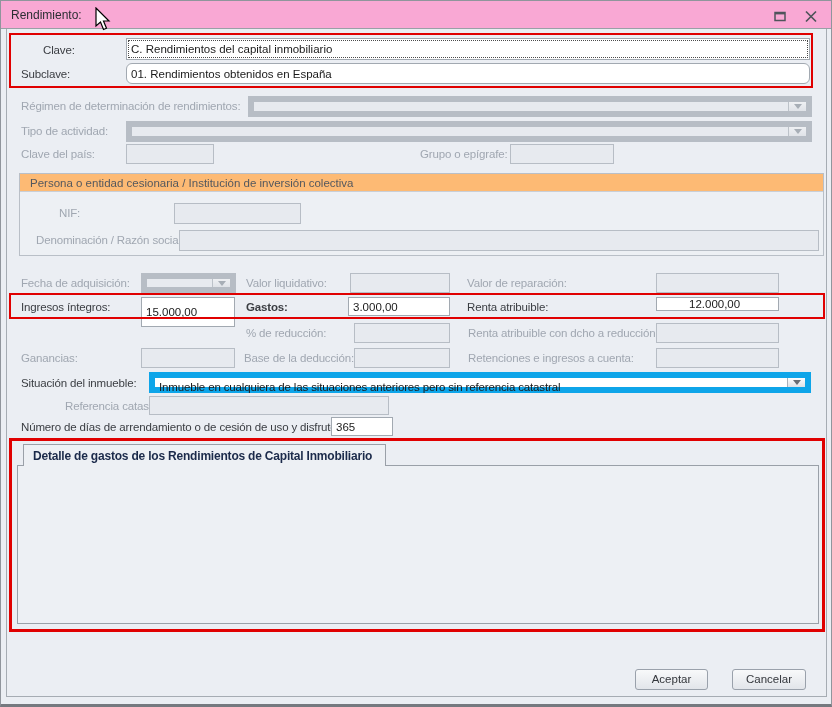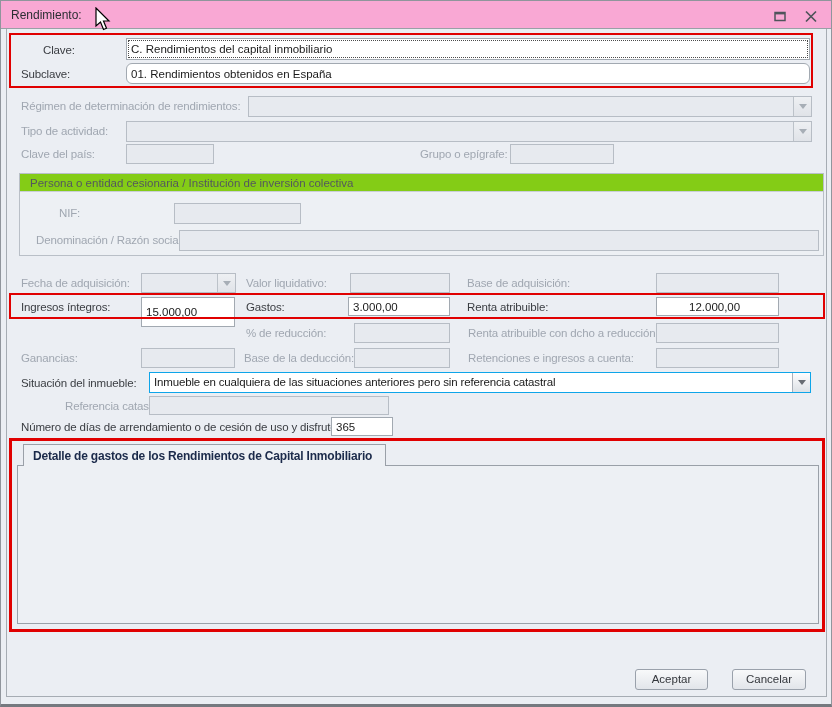--- a/index.html
+++ b/index.html
@@ -29,40 +29,40 @@
   .lbl.dis { color:#a0a7b1; }
 
   .txt {
     position:absolute; font-family:"Liberation Sans",sans-serif; font-size:11.5px; color:#1a1a1a;
     background:#fff; border:1px solid #a2a9b1; padding:0 4px; height:20px;
   }
   .txt.dis { background:#e7eaef; border-color:#b7bdc5; }
   .txt.num { text-align:right; }
   .txt.focused { outline:1px dotted #4a4a4a; outline-offset:-3px; }
 
-  .combo { position:absolute; background:#fff; border:1px solid #0ea5e9; height:21px;text-decoration:underline; }
+  .combo { position:absolute; background:#fff; border:6px solid #0ea5e9; height:21px;text-decoration:underline; }
   .combo.dis { background:#e7eaef; border-color:#b7bdc5; }
   .cval { position:absolute; left:4px; top:3px; right:20px; font-size:11.5px; letter-spacing:-0.15px; color:#1a1a1a; white-space:nowrap; overflow:hidden; }
   .cbtn {
     position:absolute; right:0; top:0; bottom:0; width:18px;
     background:linear-gradient(#fdfdfe,#dde1e6);
     border-left:1px solid #aab0b8;
     display:flex; align-items:center; justify-content:center;
   }
   .combo.dis .cbtn { background:linear-gradient(#eef0f3,#e0e3e8); border-left-color:#bcc2c9; }
   .tri { width:0; height:0; border-left:4px solid transparent; border-right:4px solid transparent; border-top:5px solid #676c73; }
   .combo.dis .tri { border-top-color:#a7aeb6; }
 
   .hl { position:absolute; border:2px solid #e00000; pointer-events:none; }
   .hl.thick { border-width:3px; }
 
   .grpbox { position:absolute; border:1px solid #b9bfc7; background:#edf0f4; }
   .grphdr {
     position:absolute; left:0; top:0; right:0; height:18px;
-    background:#84cc16; border-bottom:1px solid #c9cfd7;
+    background:#fdba74; border-bottom:1px solid #c9cfd7;
     font-size:11.5px; color:#54585e; padding:3px 0 0 10px;
   }
 
   .tab {
     position:absolute; height:22px; background:#edf0f4;
     border:1px solid #9aa0a8; border-bottom:none;
     font-size:12px; font-weight:bold; letter-spacing:-0.2px; color:#1b2a4a;
     padding:4px 0 0 9px; white-space:nowrap; z-index:2;
   }
   .tabpanel { position:absolute; border:1px solid #9aa0a8; background:#edf0f4; z-index:1; }
@@ -139,29 +139,29 @@
 
   <span class="lbl dis" style="left:20px;top:276px;">Fecha de adquisición:</span>
   <div class="combo dis" style="left:140px;top:272px;width:95px;height:20px;">
     <span class="cval"></span>
     <span class="cbtn">
         <span class="tri"></span>
       </span>
   </div>
   <span class="lbl dis" style="left:245px;top:276px;">Valor liquidativo:</span>
   <input class="txt dis" style="left: 349px; top: 272px; width: 100px;" value="">
-  <span class="lbl dis" style="left:466px;top:276px;">Base de adquisición:</span>
+  <span class="lbl dis" style="left:466px;top:276px;">Valor de reparación:</span>
   <input class="txt dis" style="left: 655px; top: 272px; width: 123px;" value="">
 
   <span class="lbl" style="left:20px;top:300px;">Ingresos íntegros:</span>
   <input class="txt" style="left: 140px; top: 296px; width: 94px; height: 30px;" value="15.000,00">
-  <span class="lbl" style="left:245px;top:300px;">Gastos:</span>
+  <span class="lbl" style="left:245px;top:300px;font-weight:bold;">Gastos:</span>
   <input class="txt" style="left: 347px; top: 296px; width: 102px; height: 19px;" value="3.000,00">
   <span class="lbl" style="left:466px;top:300px;">Renta atribuible:</span>
-  <input class="txt" style="left: 655px; top: 296px; width: 123px; height: 19px; padding-left: 32px;" value="12.000,00">
+  <input class="txt" style="left: 655px; top: 296px; width: 123px; height: 14px; padding-left: 32px;" value="12.000,00">
   <div class="hl" style="left:8px;top:292px;width:816px;height:26px;"></div>
 
   <span class="lbl dis" style="left:245px;top:326px;">% de reducción:</span>
   <input class="txt dis" style="left: 353px; top: 322px; width: 96px;" value="">
   <span class="lbl dis" style="left:467px;top:326px;">Renta atribuible con dcho a reducción:</span>
   <input class="txt dis" style="left: 655px; top: 322px; width: 123px;" value="">
 
   <span class="lbl dis" style="left:20px;top:351px;">Ganancias:</span>
   <input class="txt dis" style="left: 140px; top: 347px; width: 94px;" value="">
   <span class="lbl dis" style="left:243px;top:351px;">Base de la deducción:</span>

